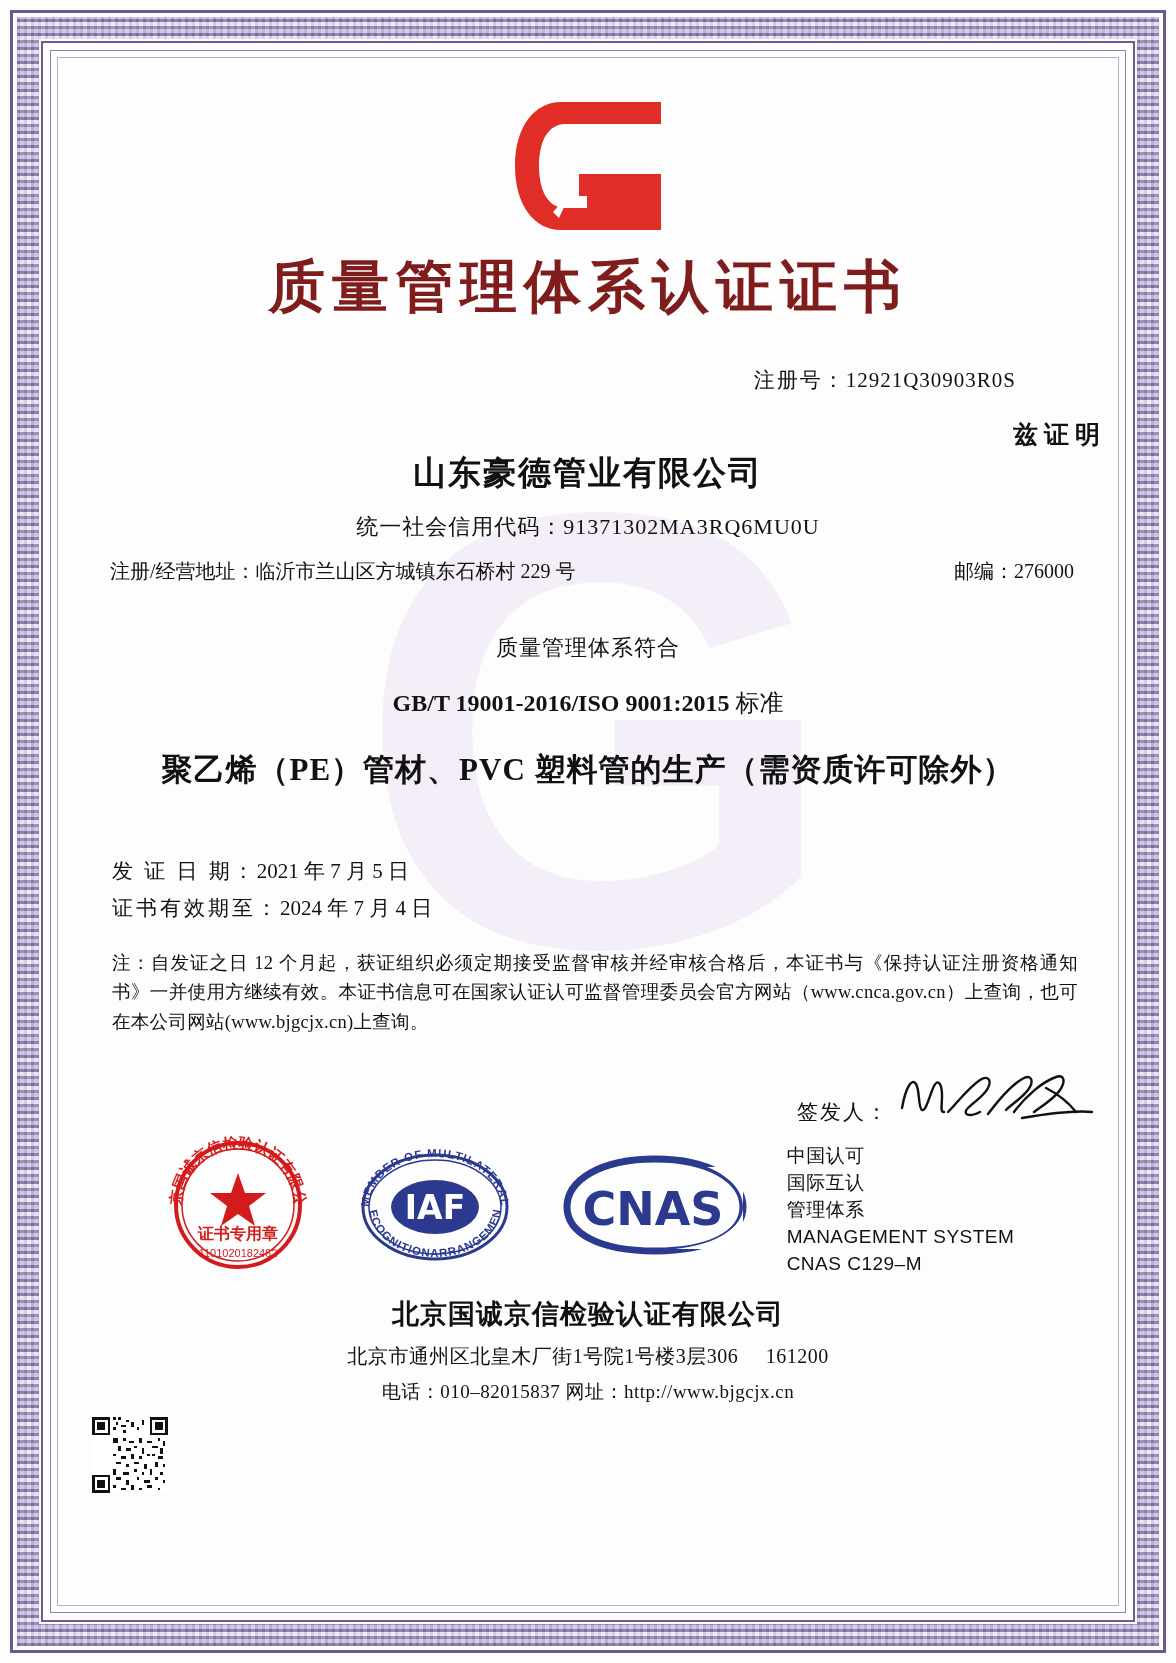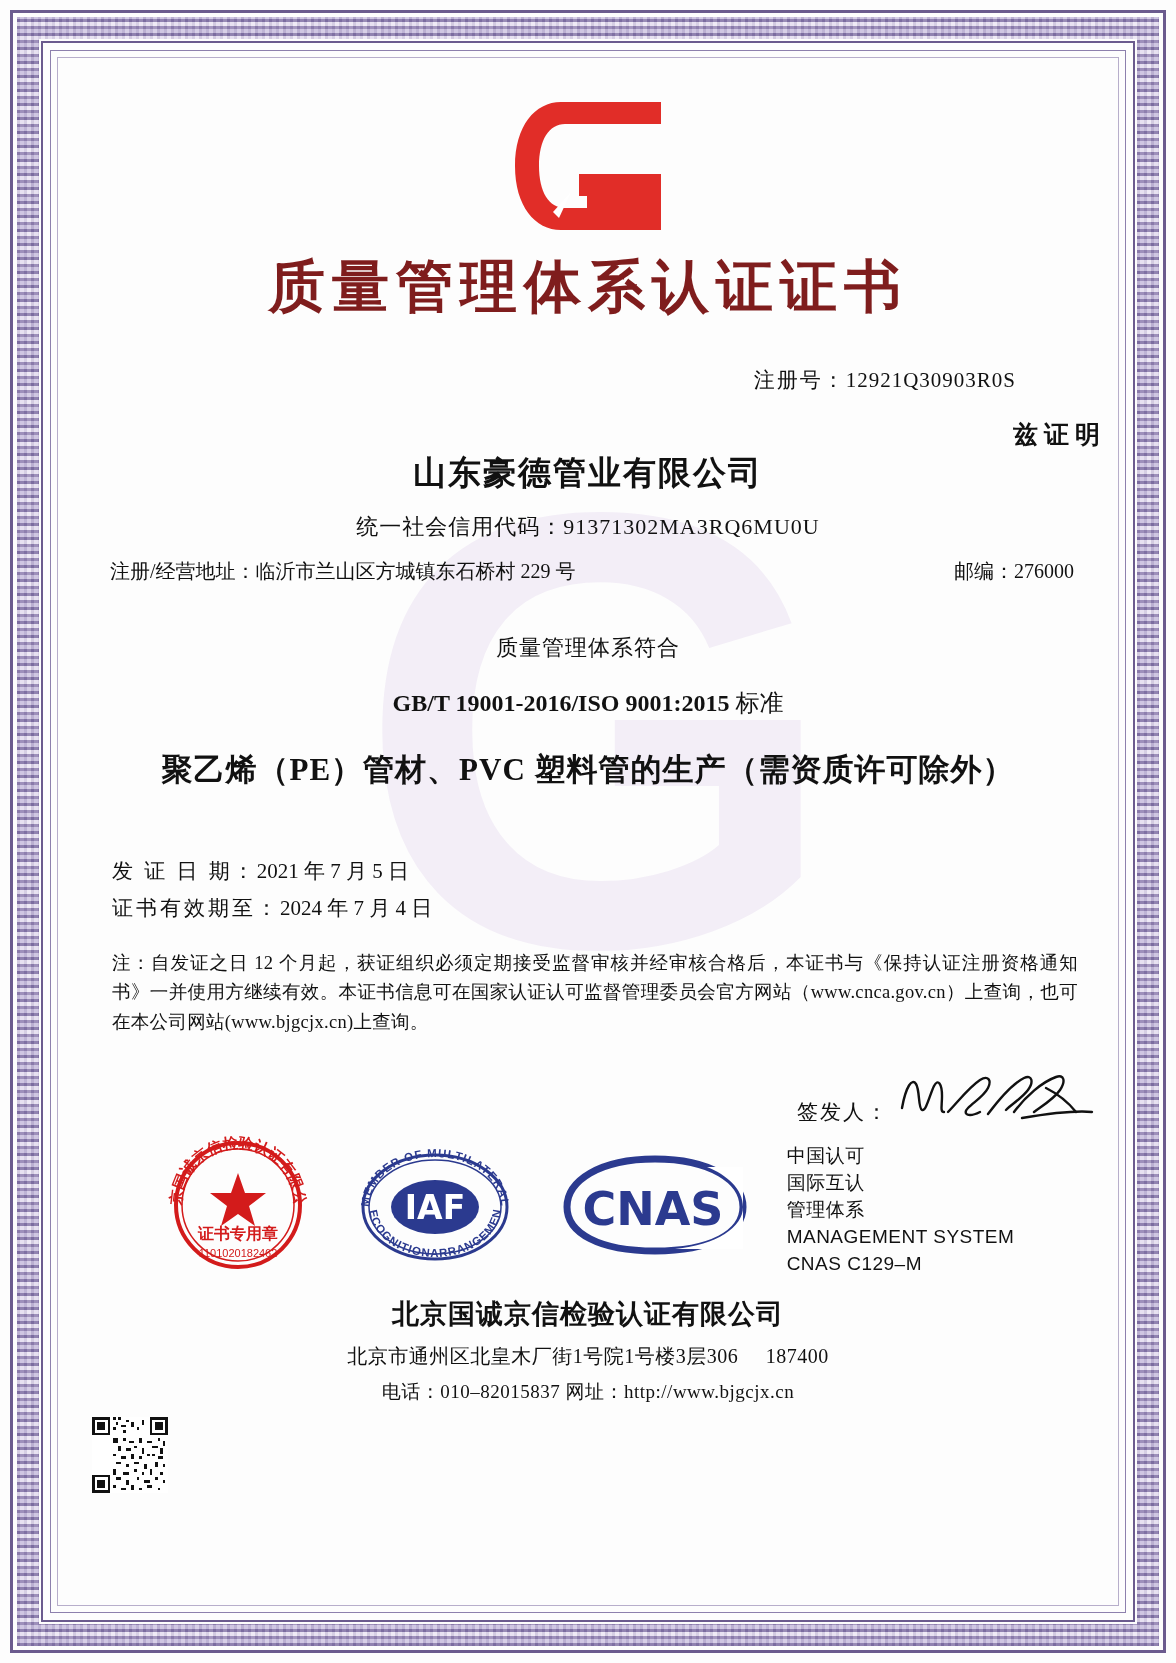--- a/index.html
+++ b/index.html
@@ -383,21 +383,21 @@
         <div>MANAGEMENT SYSTEM</div>
         <div>CNAS C129–M</div>
       </div>
     </div>
 
     <div class="footer">
       <div class="issuer">北京国诚京信检验认证有限公司</div>
       <div class="addr">
         <span>北京市通州区北皇木厂街1号院1号楼3层306</span>
         &nbsp;&nbsp;&nbsp;
-        <span>187400</span>
+        <span>161200</span>
       </div>
       <div class="contact">电话：010–82015837  网址：http://www.bjgcjx.cn</div>
     </div>
 
     <span class="qr">
       <svg width="76" height="76" viewBox="0 0 29 29" shape-rendering="crispEdges">
         <rect width="29" height="29" fill="#ffffff"></rect>
         <g fill="#111">
           <rect x="0" y="0" width="7" height="1"></rect>
             <rect x="0" y="6" width="7" height="1"></rect>

